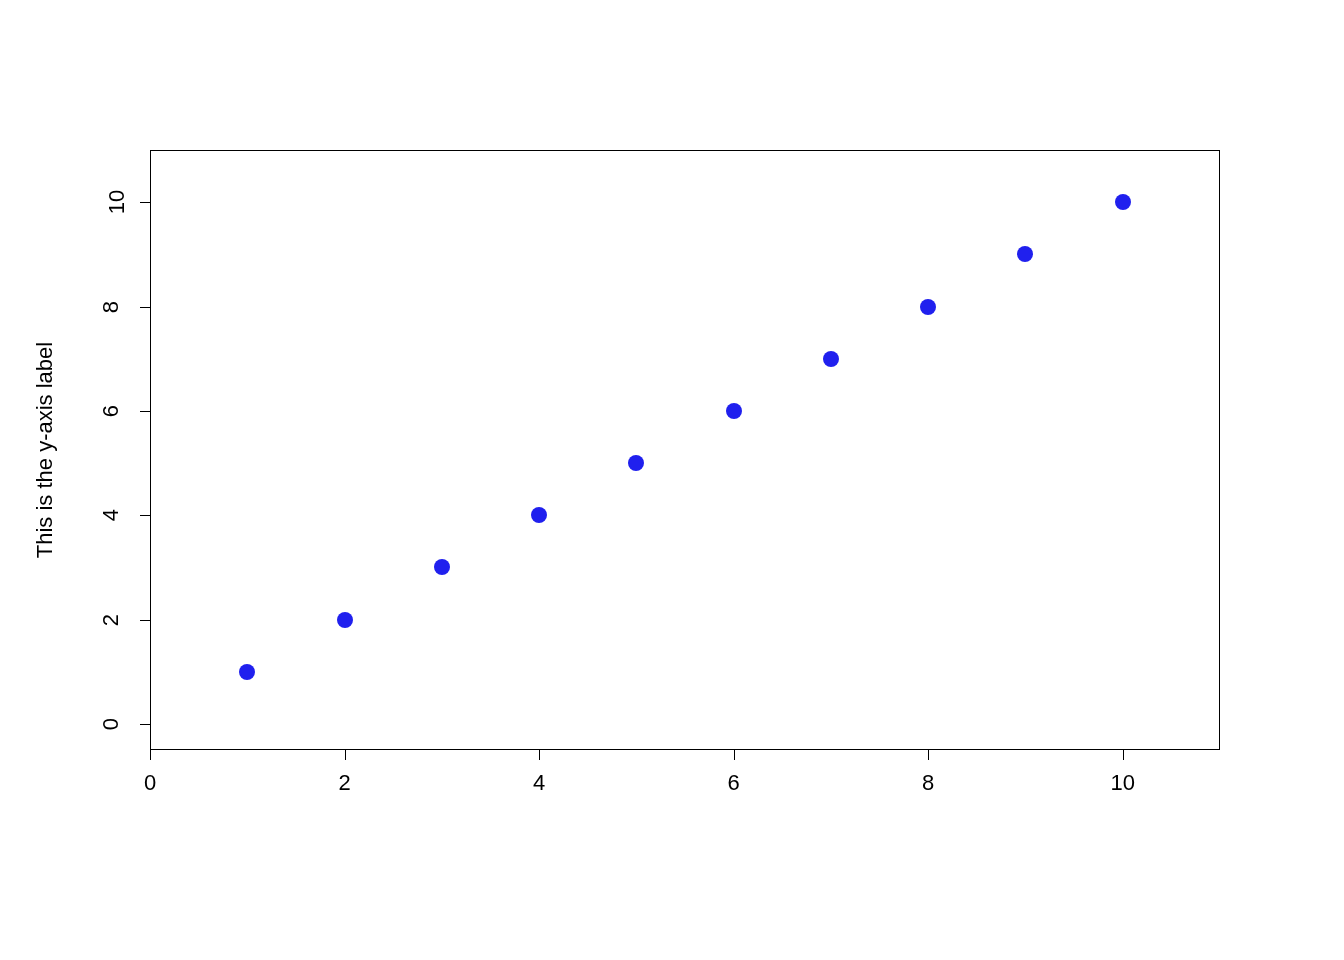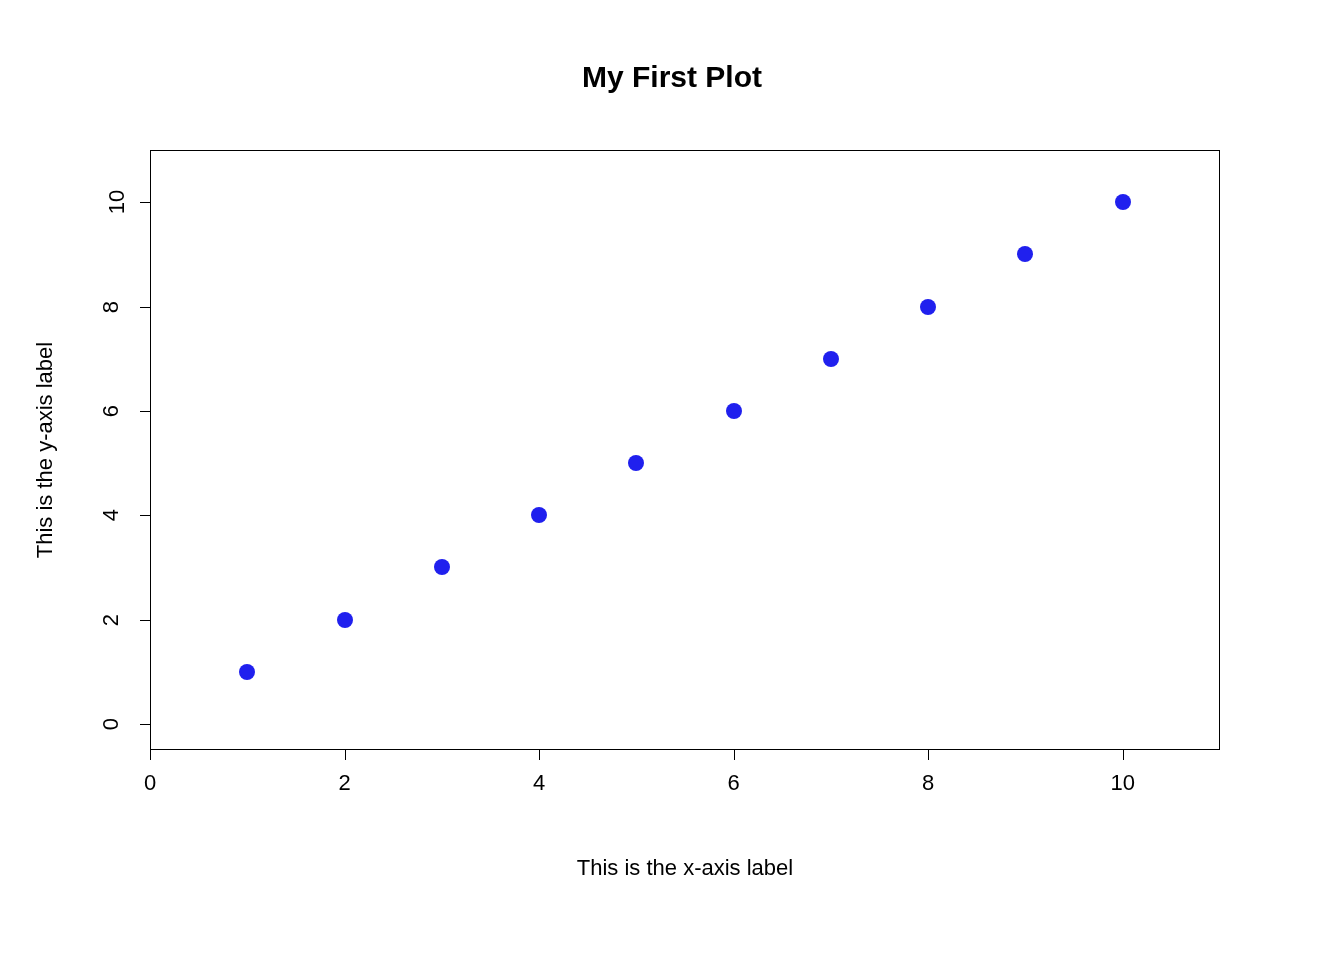--- a/index.html
+++ b/index.html
@@ -98,29 +98,27 @@
       height: 16px;
       background: #2020EE;
       border-radius: 50%;
       transform: translate(-50%, -50%);
     }
   </style>
 </head>
 <body>
 
 <div class="chart-container">
-  <div class="chart-title">My First Plot</div>
 
   <div class="y-axis-label">
     <span>This is the y-axis label</span>
   </div>
 
   <div class="plot-area"></div>
 
-  <div class="x-axis-label">This is the x-axis label</div>
 <div class="tick-x" style="left: 150px; top: 750px;"></div>
     <div class="tick-label-x" style="left: 150px; top: 770px;">0</div>
     <div class="tick-x" style="left: 344.545px; top: 750px;"></div>
     <div class="tick-label-x" style="left: 344.545px; top: 770px;">2</div>
     <div class="tick-x" style="left: 539.091px; top: 750px;"></div>
     <div class="tick-label-x" style="left: 539.091px; top: 770px;">4</div>
     <div class="tick-x" style="left: 733.636px; top: 750px;"></div>
     <div class="tick-label-x" style="left: 733.636px; top: 770px;">6</div>
     <div class="tick-x" style="left: 928.182px; top: 750px;"></div>
     <div class="tick-label-x" style="left: 928.182px; top: 770px;">8</div>

